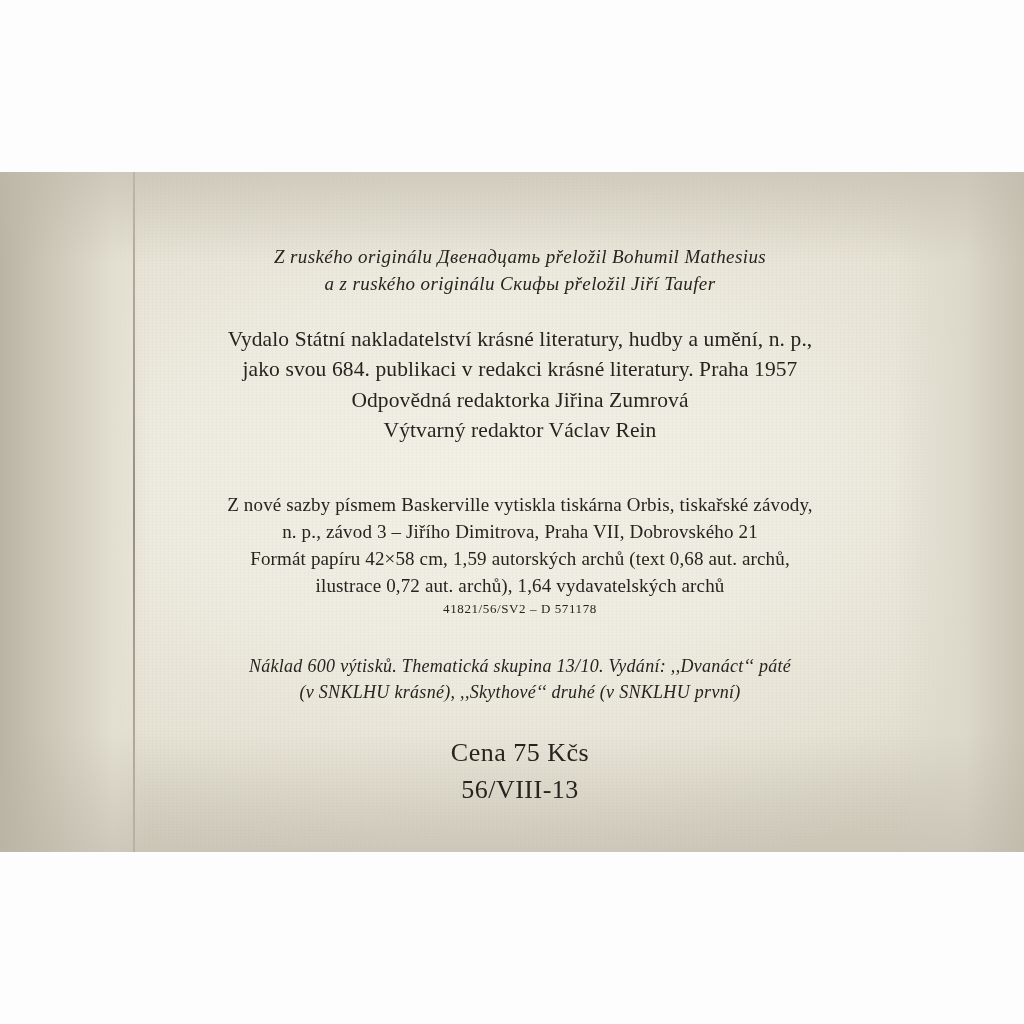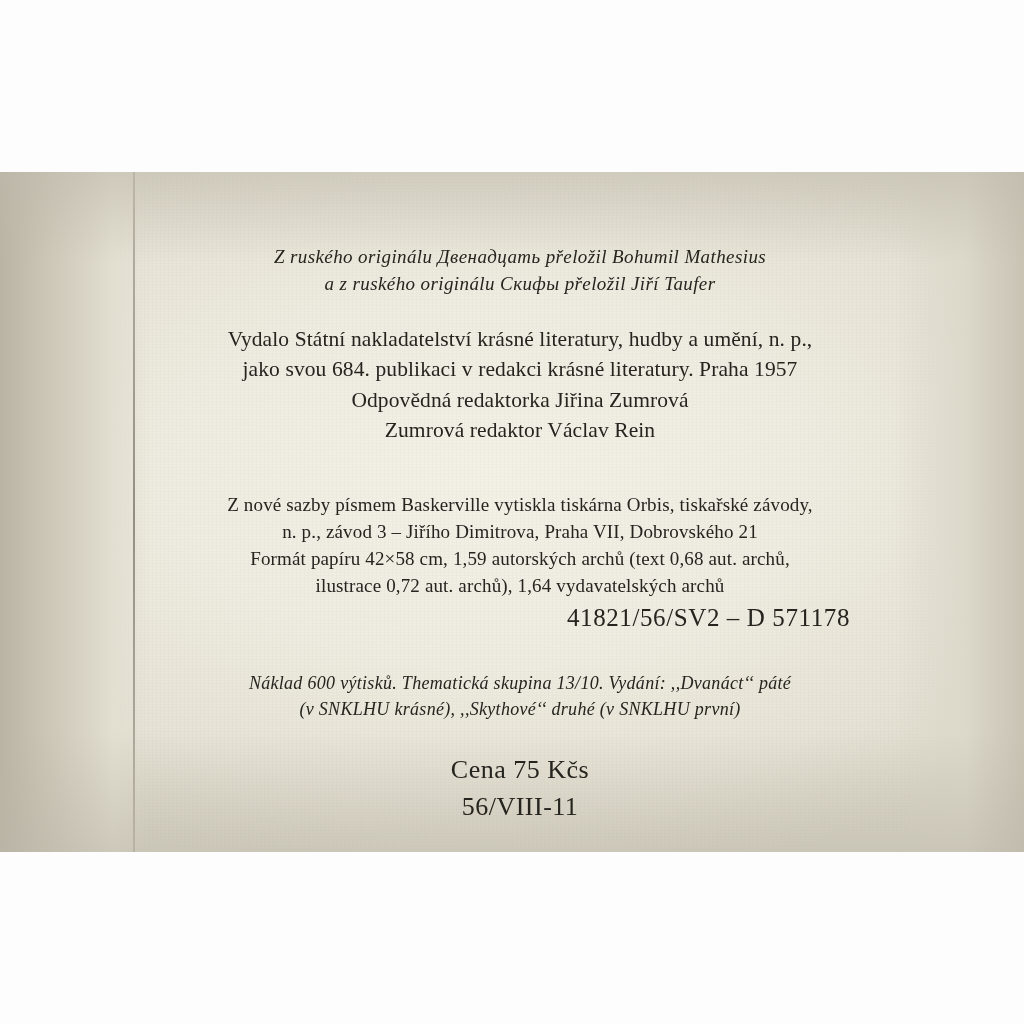--- a/index.html
+++ b/index.html
@@ -111,23 +111,22 @@
   }
   .pub {
     font-size: 21.5px;
     letter-spacing: 0.1px;
   }
   .print {
     font-size: 19px;
     letter-spacing: 0.15px;
   }
   .code {
-    font-size: 25px;
+    font-size: 13px;
     letter-spacing: 0.6px;
-    text-align: right;
   }
   .naklad {
     font-style: italic;
     font-size: 18px;
     letter-spacing: 0.3px;
   }
   .price {
     font-size: 26px;
     letter-spacing: 0.5px;
   }
@@ -156,38 +155,38 @@
 
       <div class="grp">
         <span class="line ital">Z ruského originálu Двенадцать přeložil Bohumil Mathesius</span>
         <span class="line ital">a z ruského originálu Скифы přeložil Jiří Taufer</span>
       </div>
 
       <div class="grp pub-grp tight">
         <span class="line pub">Vydalo Státní nakladatelství krásné literatury, hudby a umění, n. p.,</span>
         <span class="line pub">jako svou 684. publikaci v redakci krásné literatury. Praha 1957</span>
         <span class="line pub">Odpovědná redaktorka Jiřina Zumrová</span>
-        <span class="line pub">Zumrová redaktor Václav Rein</span>
+        <span class="line pub">Výtvarný redaktor Václav Rein</span>
       </div>
 
       <div class="grp print-grp tight">
         <span class="line print">Z nové sazby písmem Baskerville vytiskla tiskárna Orbis, tiskařské závody,</span>
         <span class="line print">n. p., závod 3 – Jiřího Dimitrova, Praha VII, Dobrovského 21</span>
         <span class="line print">Formát papíru 42×58 cm, 1,59 autorských archů (text 0,68 aut. archů,</span>
         <span class="line print">ilustrace 0,72 aut. archů), 1,64 vydavatelských archů</span>
         <span class="line code">41821/56/SV2 – D 571178</span>
       </div>
 
       <div class="grp naklad-grp tight">
         <span class="line naklad">Náklad 600 výtisků. Thematická skupina 13/10. Vydání: ,,Dvanáct‘‘ páté</span>
         <span class="line naklad">(v SNKLHU krásné), ,,Skythové‘‘ druhé (v SNKLHU první)</span>
       </div>
 
       <div class="grp price-grp tight">
         <span class="line price">Cena 75 Kčs</span>
-        <span class="line price">56/VIII-11</span>
+        <span class="line price">56/VIII-13</span>
       </div>
 
     </div>
   </div>
 
   <div class="band-bottom"></div>
 </div>
 
 </body></html>

